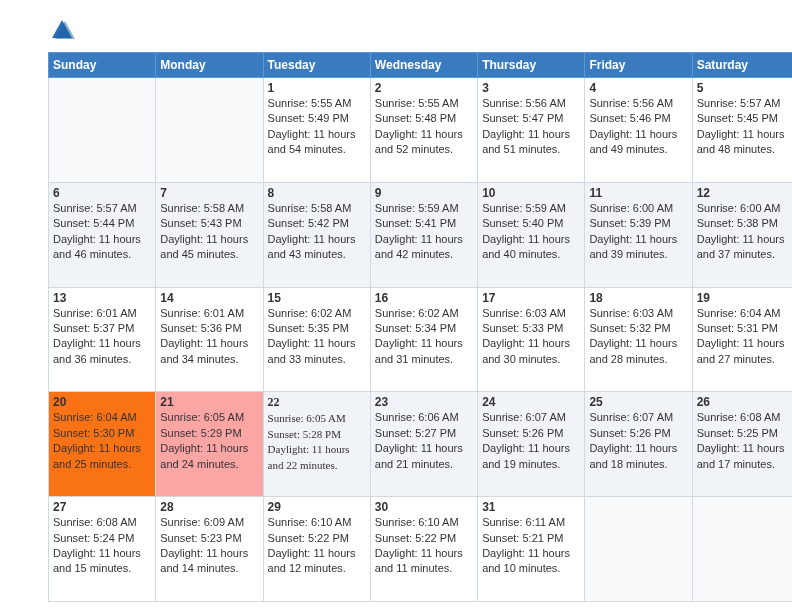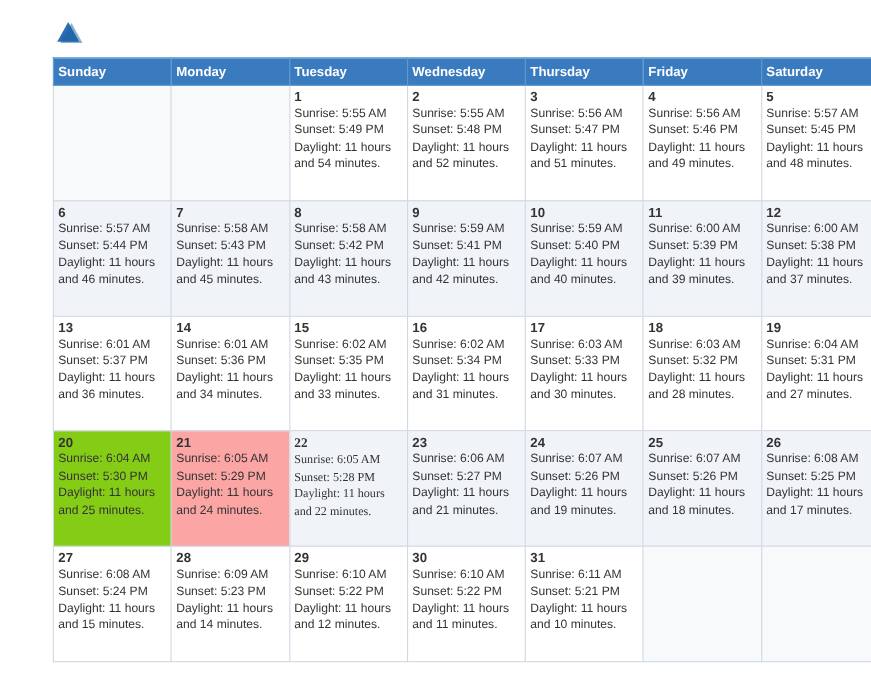--- a/index.html
+++ b/index.html
@@ -209,21 +209,21 @@
           <td>
             <span class="day-number">18</span>
             <div class="day-info">Sunrise: 6:03 AM<br>Sunset: 5:32 PM<br>Daylight: 11 hours and 28 minutes.</div>
           </td>
           <td>
             <span class="day-number">19</span>
             <div class="day-info">Sunrise: 6:04 AM<br>Sunset: 5:31 PM<br>Daylight: 11 hours and 27 minutes.</div>
           </td>
         </tr>
         <tr>
-          <td style="background: #84cc16;">
+          <td style="background: #f97316;">
             <span class="day-number">20</span>
             <div class="day-info">Sunrise: 6:04 AM<br>Sunset: 5:30 PM<br>Daylight: 11 hours and 25 minutes.</div>
           </td>
           <td style="background: #fca5a5;">
             <span class="day-number">21</span>
             <div class="day-info">Sunrise: 6:05 AM<br>Sunset: 5:29 PM<br>Daylight: 11 hours and 24 minutes.</div>
           </td>
           <td style="background: rgb(240, 244, 248); font-family: Liberation Serif, serif;">
             <span class="day-number">22</span>
             <div class="day-info">Sunrise: 6:05 AM<br>Sunset: 5:28 PM<br>Daylight: 11 hours and 22 minutes.</div>

